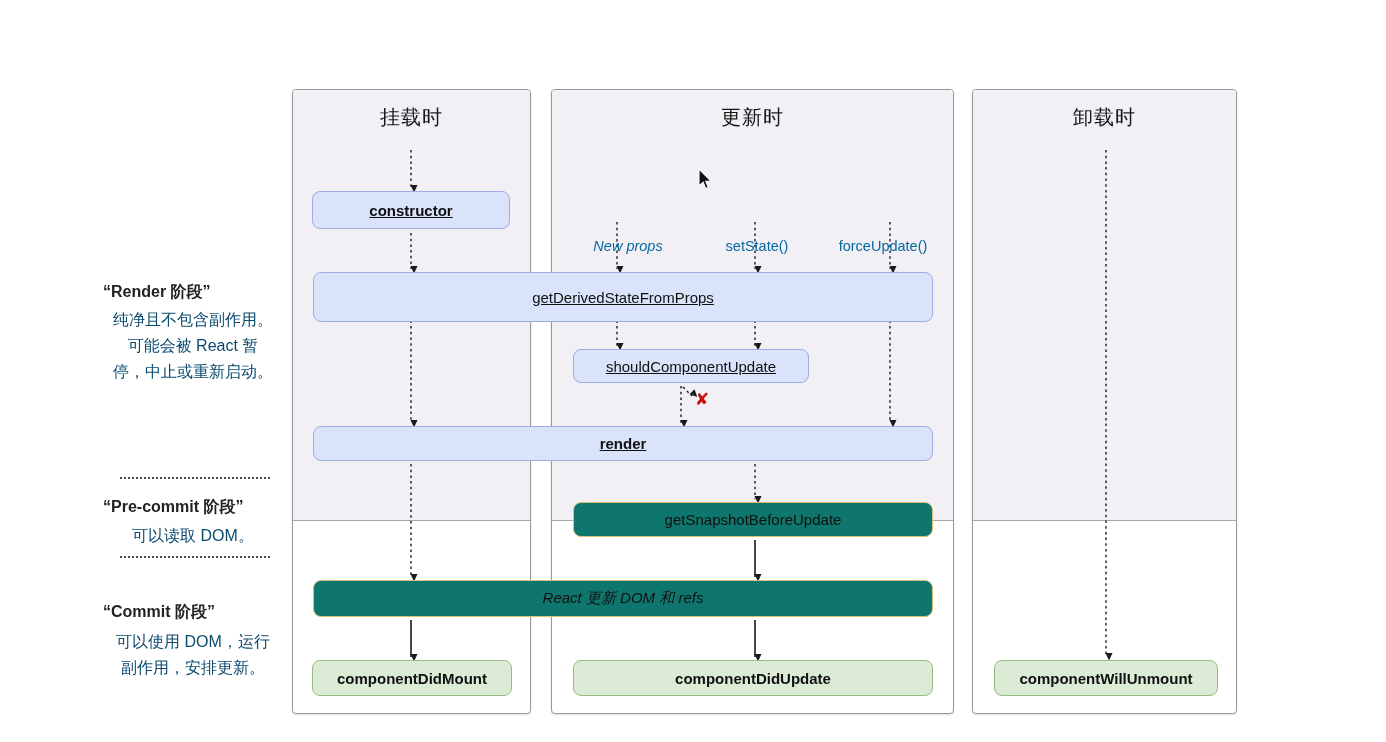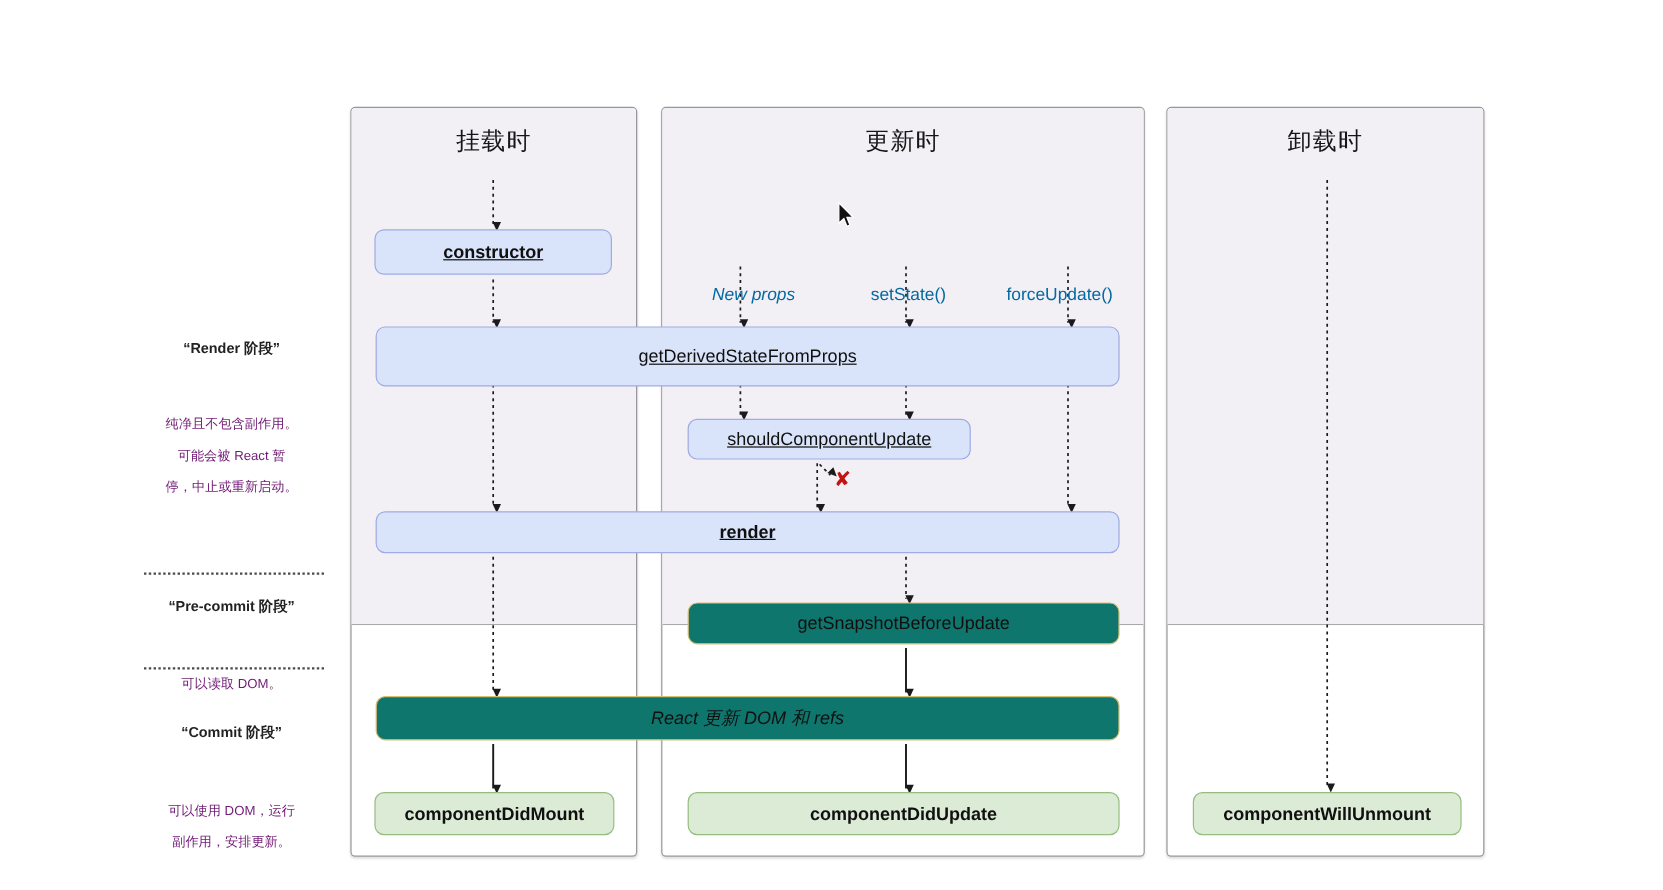--- a/index.html
+++ b/index.html
@@ -31,26 +31,26 @@
   .yellow{background:#0f766e;border-color:#d9c078;}
   .green{background:#dcebd5;border-color:#95bd7f;}
   .bold{font-weight:bold;}
   .italic{font-style:italic;}
   
   .trigger{
     position:absolute;top:203px;text-align:center;font-size:14.5px;color:#0369a1;z-index:3;margin-top:35px;
   }
   
   .phase-title{
-    position:absolute;width:180px;left:103px;text-align:center;
-    font-size:12px;font-weight:bold;color:#222;z-index:3;
+    position:absolute;width:180px;left:103px;
+    font-size:16px;font-weight:bold;color:#222;z-index:3;
   }
   .phase-line{
     position:absolute;width:200px;left:93px;text-align:center;
-    font-size:11px;color:#701a75;z-index:3;margin-top:36px;
+    font-size:16px;color:#0c4a6e;z-index:3;
   }
   .dotted-sep{
     position:absolute;left:120px;width:150px;height:0;
     border-top:2px dotted #4a4a4a;z-index:3;
   }
   .arrows{position:absolute;left:0;top:0;z-index:2;}
   .reject-x{
     position:absolute;left:695px;top:391px;font-size:17px;font-weight:bold;
     color:#c41212;z-index:5;line-height:1;
   }

